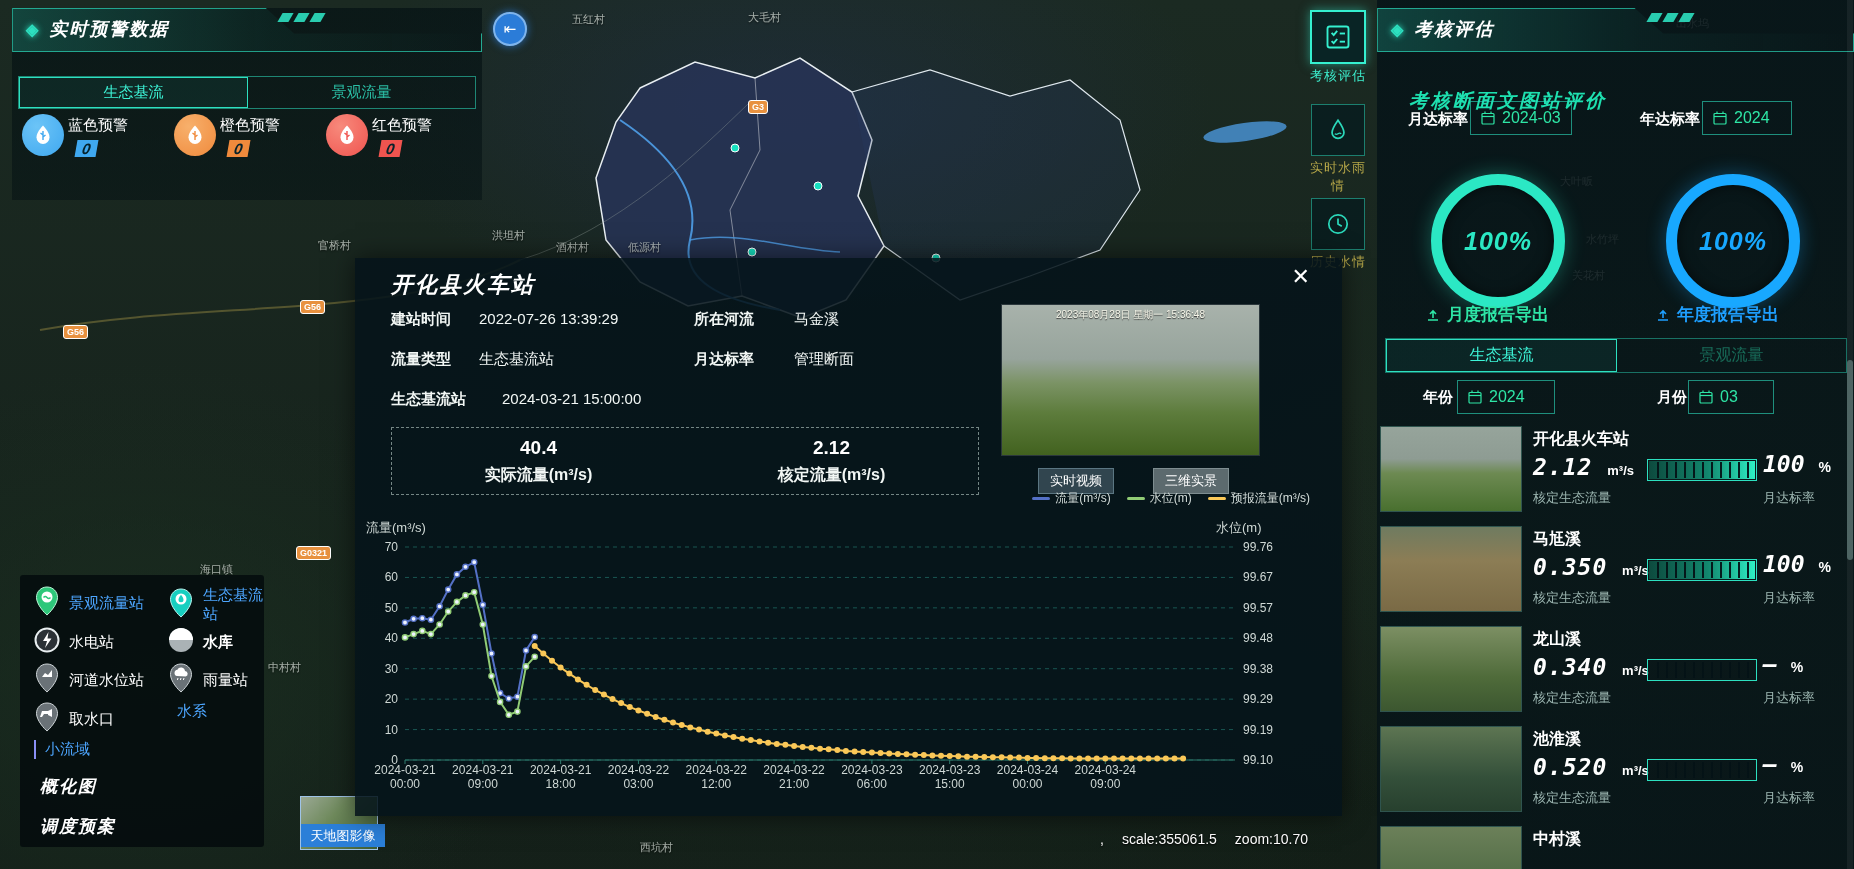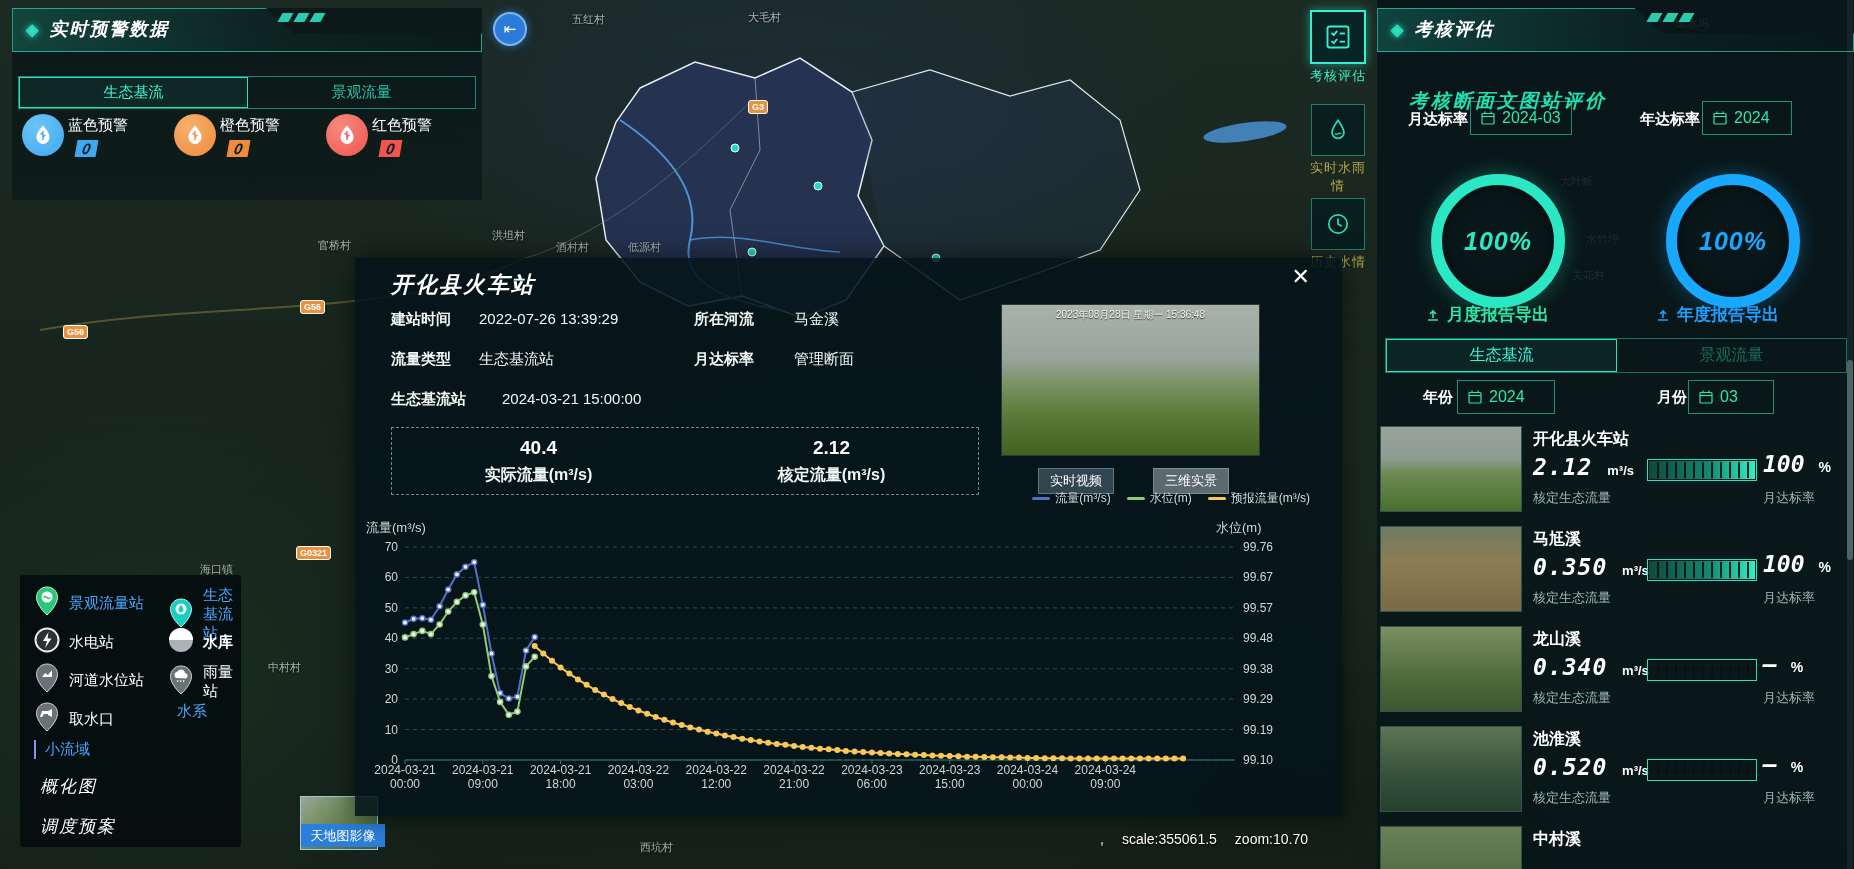--- a/index.html
+++ b/index.html
@@ -108,24 +108,24 @@
   .st-bar{position:absolute;left:266px;top:32px;width:106px;height:18px;border:1px solid #2de0c0;padding:1px;}
   .st-bar .fill{height:100%;width:100%;background:linear-gradient(90deg,#0d4a3e,#12866d 55%,#2ef0c4);}
   .st-bar .segs{position:absolute;inset:2px;background:repeating-linear-gradient(90deg,transparent 0 7px,rgba(4,18,22,.95) 7px 9px);}
   .st-rate{position:absolute;left:382px;top:24px;font-size:23px;font-weight:bold;font-style:italic;color:#fff;
     font-family:"DejaVu Sans Mono",monospace;}
   .st-ratesfx{font-size:14px;font-style:normal;font-family:"Liberation Sans",sans-serif;}
   .st-ratelbl{position:absolute;left:382px;top:62px;font-size:13px;color:#9fb9b4;}
   #scrollbar{position:absolute;right:1px;top:0;width:6px;height:869px;background:rgba(255,255,255,.06);}
   #scroll-thumb{position:absolute;left:0;top:360px;width:6px;height:200px;background:rgba(180,220,215,.35);border-radius:3px;}
   
-  #legend-panel{left:20px;top:575px;width:221px;height:272px;z-index:6;background:rgba(2,10,12,.82);border-radius:3px;}
+  #legend-panel{left:20px;top:575px;width:244px;height:272px;z-index:6;background:rgba(2,10,12,.82);border-radius:3px;}
   .leg-item{position:absolute;display:flex;align-items:center;gap:9px;cursor:pointer;}
   .leg-item .lbl{font-size:15px;}
-  .leg-link{position:absolute;left:20px;font-size:17px;font-weight:normal;font-style:italic;color:#fff;
+  .leg-link{position:absolute;left:20px;font-size:17px;font-weight:bold;font-style:italic;color:#fff;
     letter-spacing:2px;cursor:pointer;}
   .swatch-line{width:28px;height:3px;background:#2f8fe8;border-radius:2px;}
   .swatch-sq{width:21px;height:21px;background:rgba(90,96,238,.75);border:1px solid #8a8ff5;}
 </style>
 </head>
 <body>
 
 <div id="stage">
 
   <svg id="map-svg" width="1854" height="869">

